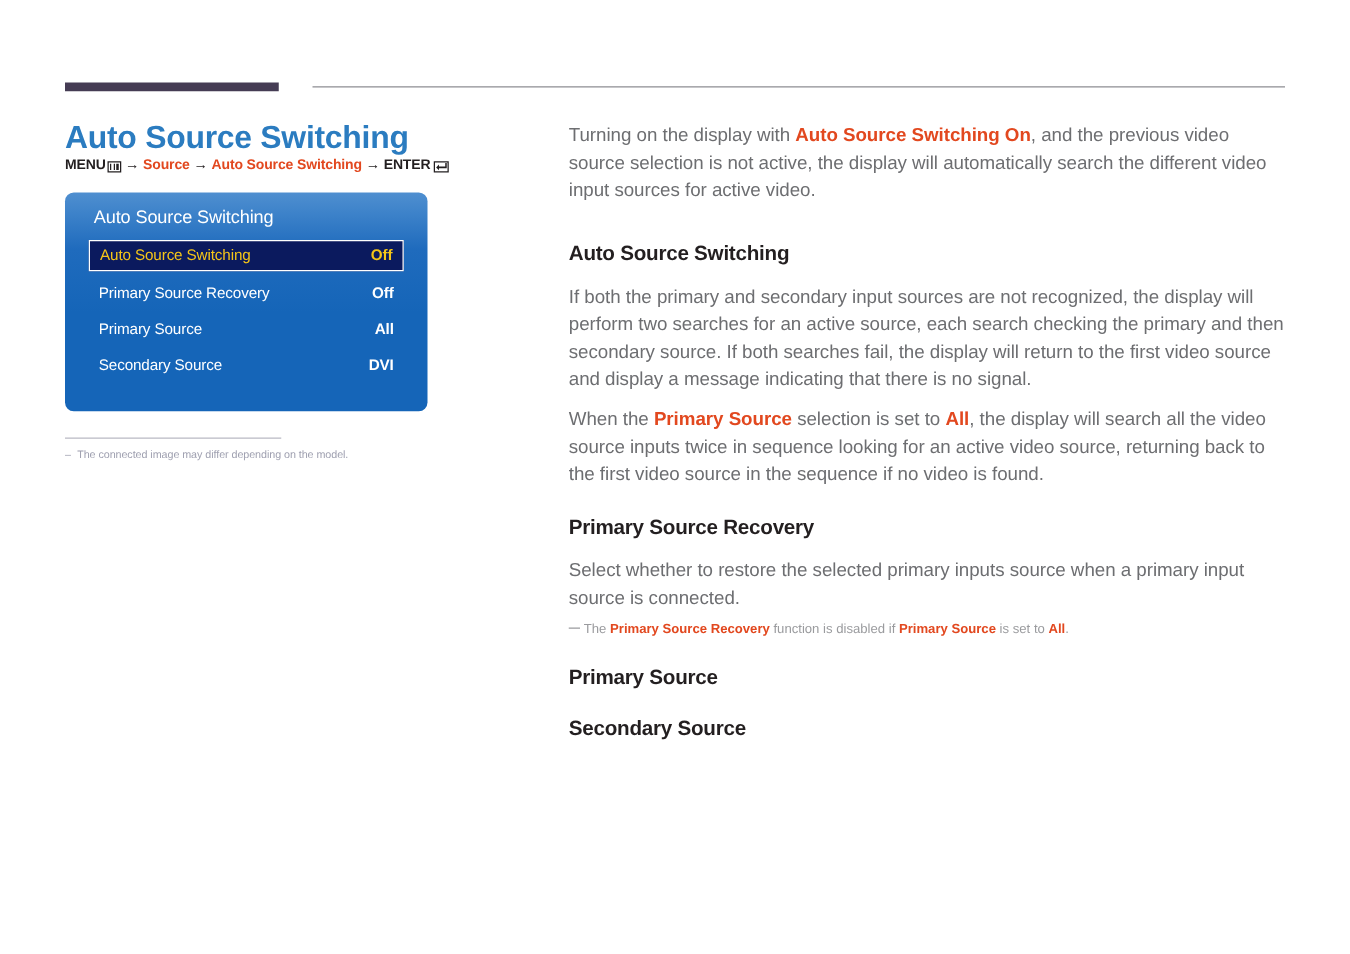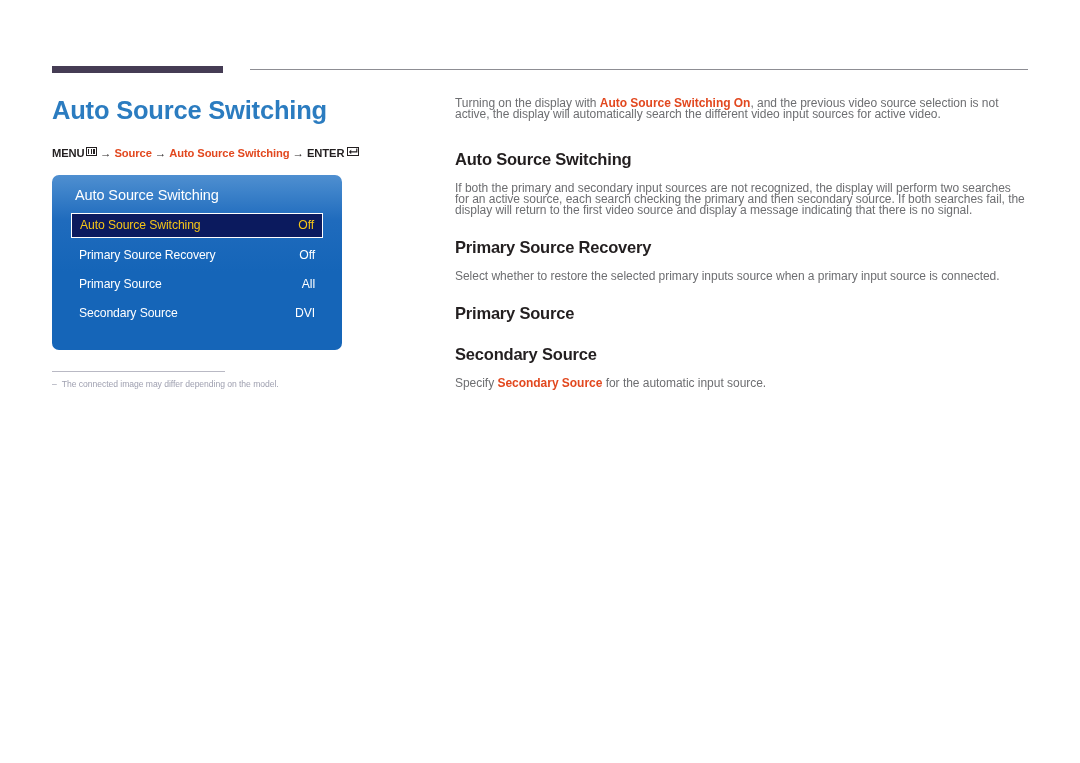--- a/index.html
+++ b/index.html
@@ -42,26 +42,25 @@
   .page-title {
     font-size: 25.5px;
     font-weight: bold;
     color: #2b7cc0;
     letter-spacing: -0.2px;
     margin: 0;
     line-height: 1.2;
   }
 
   .breadcrumb {
-    margin-top: 21px;
     font-size: 11.2px;
     font-weight: bold;
     color: #231f20;
     display: flex;
-    align-items: flex-start;
+    align-items: flex-end;
     white-space: nowrap;
     letter-spacing: -0.1px;
   }
   .bc-text { color: #231f20; }
   .bc-orange { color: #e2481f; }
   .bc-arrow {
     color: #231f20;
     margin: 0 3px;
     font-size: 11.5px;
     font-weight: normal;
@@ -134,20 +133,21 @@
   }
   .osd-row .lbl {
     font-size: 12.2px;
     color: #ffffff;
     letter-spacing: -0.1px;
   }
   .osd-row .val {
     font-size: 12.2px;
     color: #ffffff;
     letter-spacing: -0.1px;
+    font-weight: bold;
   }
   .osd-row.selected {
     background: #0b1a5e;
     border: 1.6px solid #ffffff;
     height: 25px;
     margin-bottom: 6px;
   }
   .osd-row.selected .lbl,
   .osd-row.selected .val {
     color: #f5c518;
@@ -175,22 +175,22 @@
   }
 
   
   .right-col {
     position: absolute;
     left: 455px;
     top: 98px;
     width: 573px;
   }
   .para {
-    font-size: 12px;
-    line-height: 11px;
+    font-size: 15px;
+    line-height: 22px;
     color: #6d6e71;
     margin: 0 0 10px 0;
     letter-spacing: -0.03px;
   }
   .para b { color: #e2481f; font-weight: bold; }
   .section-h {
     font-size: 16.5px;
     font-weight: bold;
     color: #231f20;
     margin: 22px 0 14px 0;
@@ -281,22 +281,26 @@
   </div>
 
 </div>
 
 <div class="right-col">
 
   <p class="para">Turning on the display with <b>Auto Source Switching On</b>, and the previous video source selection is not active, the display will automatically search the different video input sources for active video.</p>
 
   <h2 class="section-h first">Auto Source Switching</h2>
   <p class="para">If both the primary and secondary input sources are not recognized, the display will perform two searches for an active source, each search checking the primary and then secondary source. If both searches fail, the display will return to the first video source and display a message indicating that there is no signal.</p>
+  <p class="para">When the <b>Primary Source</b> selection is set to <b>All</b>, the display will search all the video source inputs twice in sequence looking for an active video source, returning back to the first video source in the sequence if no video is found.</p>
 
   <h2 class="section-h">Primary Source Recovery</h2>
   <p class="para tight">Select whether to restore the selected primary inputs source when a primary input source is connected.</p>
+  <div class="note-line">
+    <span class="note-dash"></span>
+    <span>The <b>Primary Source Recovery</b> function is disabled if <b>Primary Source</b> is set to <b>All</b>.</span>
+  </div>
 
   <h2 class="section-h">Primary Source</h2>
 
   <h2 class="section-h">Secondary Source</h2>
-  <p class="para">Specify <b>Secondary Source</b> for the automatic input source.</p>
 
 </div>
 
 </body></html>

